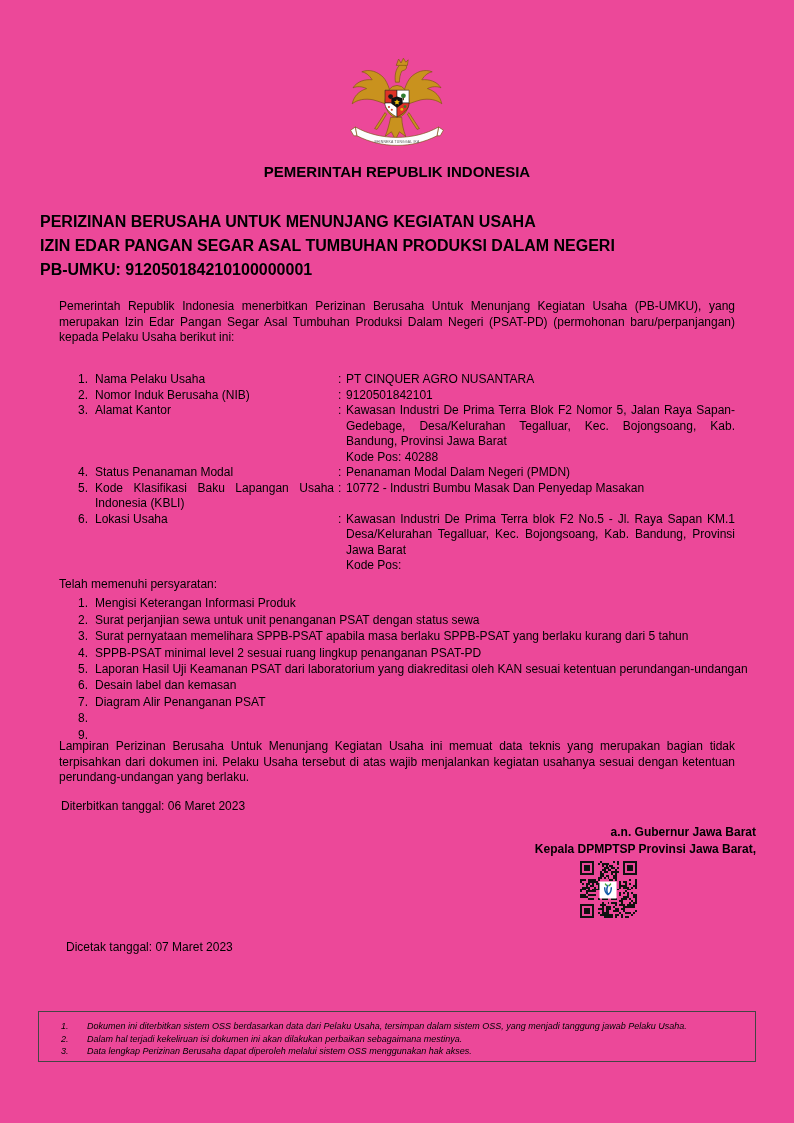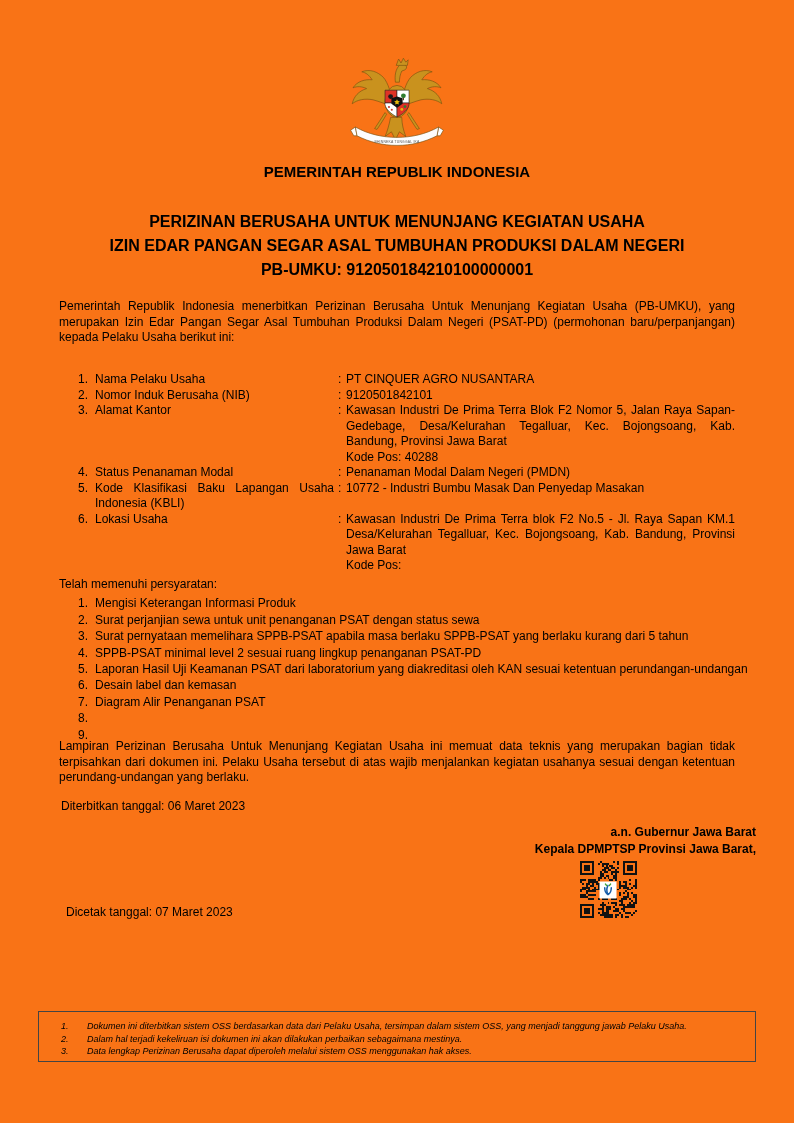--- a/index.html
+++ b/index.html
@@ -1,25 +1,25 @@
 <!DOCTYPE html>
 <html><head>
 <meta charset="utf-8">
 <style>
   html,body{margin:0;padding:0;background:#fff;}
-  .page{position:relative;width:794px;height:1123px;background:#f97316;overflow:hidden;
+  .page{position:relative;width:794px;height:1123px;background:#ec4899;overflow:hidden;
         font-family:"Liberation Sans","DejaVu Sans",sans-serif;color:#000;}
   .abs{position:absolute;}
 
   
   .emblem{top:54px;left:50%;transform:translateX(-50%);width:96px;height:94px;}
 
   
   .country-title{top:163px;left:0;width:794px;text-align:center;font-weight:bold;font-size:15px;}
-  .doc-title{top:210px;left:40px;width:714px;text-align:center;font-weight:bold;font-size:16px;line-height:24px;}
+  .doc-title{top:210px;left:40px;width:714px;font-weight:bold;font-size:16px;line-height:24px;}
 
   
   .para{font-size:12px;line-height:15.5px;text-align:justify;}
   .intro{top:299px;left:59px;width:676px;}
   .closing{top:739px;left:59px;width:676px;}
 
   
   .details{top:372px;left:59px;width:676px;font-size:12px;line-height:15.5px;}
   .drow{display:flex;align-items:flex-start;padding-left:19px;}
   .dnum{width:17px;flex:0 0 17px;}
@@ -37,21 +37,21 @@
   .issued{top:799px;left:61px;font-size:12px;}
 
   
   .signature{top:824px;left:460px;width:296px;text-align:right;font-size:12px;font-weight:bold;line-height:17px;}
   .qr-wrap{position:relative;width:57px;height:57px;margin:3px auto 2px auto;}
   .qr-wrap svg.qr{width:57px;height:57px;display:block;}
   .qr-logo{position:absolute;left:50%;top:50%;transform:translate(-50%,-50%);width:17px;height:17px;
            background:#fff;display:flex;align-items:center;justify-content:center;}
   .qr-logo svg{width:15px;height:15px;display:block;}
 
-  .printed{top:905px;left:66px;font-size:12px;}
+  .printed{top:940px;left:66px;font-size:12px;}
 
   
   .footbox{top:1011px;left:38px;width:718px;height:51px;box-sizing:border-box;border:1px solid #444;
            padding:8px 12px 0 22px;font-size:9px;font-style:italic;line-height:12.5px;}
   .frow{display:flex;}
   .fnum{width:26px;flex:0 0 26px;}
 </style>
 </head>
 <body>
 

